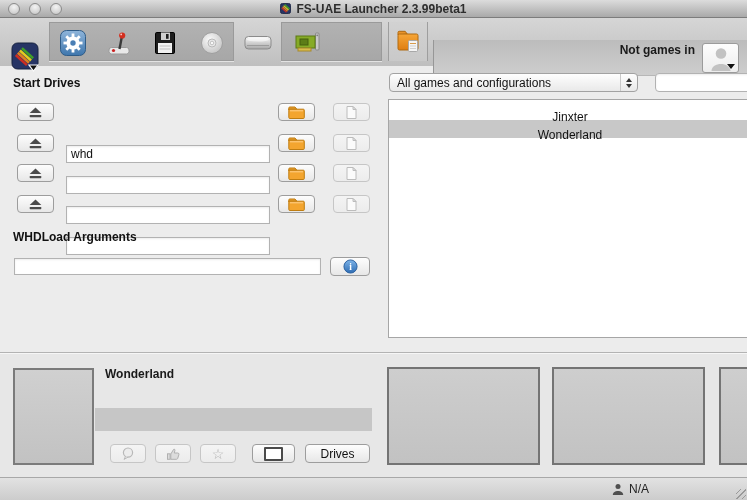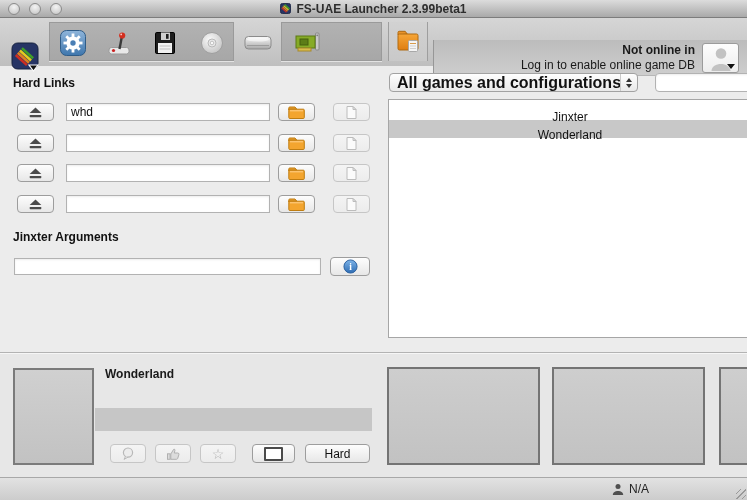--- a/index.html
+++ b/index.html
@@ -36,27 +36,27 @@
   
   .btn{background:linear-gradient(#fdfdfd,#e7e7e7);border:1px solid #9d9d9d;border-radius:4px;
        box-sizing:border-box;display:flex;align-items:center;justify-content:center;}
   .btn.disabled{border-color:#c6c6c6;background:linear-gradient(#f4f4f4,#ececec);color:#b5b5b5;}
   .tfield{background:#fff;border:1px solid #b2b2b2;box-sizing:border-box;font-family:inherit;font-size:12px;
        padding:0 4px;box-shadow:inset 0 1px 2px rgba(0,0,0,.08);}
   input.tfield{outline:none;color:#111;}
   
   .h-label{position:absolute;font-weight:bold;font-size:12px;color:#111;}
   .hd-row .eject{position:absolute;left:17px;width:37px;height:18px;}
-  .hd-row .path{position:absolute;left:66px;width:204px;height:18px;}
+  .hd-row .path{position:absolute;left:66px;width:204px;height:18px;margin-top:42px;}
   .hd-row .folder{position:absolute;left:278px;width:37px;height:18px;}
   .hd-row .doc{position:absolute;left:333px;width:37px;height:18px;}
   
   .popup{position:absolute;left:389px;top:73px;width:249px;height:19px;background:linear-gradient(#fefefe,#e9e9e9);
     border:1px solid #a2a2a2;border-radius:4px;box-sizing:border-box;display:flex;align-items:center;}
-  .popup-label{flex:1;padding-left:7px;font-weight:bold;font-size:16px;color:#111;
+  .popup-label{flex:1;padding-left:7px;font-weight:normal;font-size:12px;color:#111;
     white-space:nowrap;overflow:hidden;}
   .stepper{width:16px;height:100%;border-left:1px solid #c9c9c9;display:flex;flex-direction:column;
     align-items:center;justify-content:center;gap:2px;}
   .arr-up{width:0;height:0;border-left:3.5px solid transparent;border-right:3.5px solid transparent;border-bottom:4.5px solid #333;}
   .arr-dn{width:0;height:0;border-left:3.5px solid transparent;border-right:3.5px solid transparent;border-top:4.5px solid #333;}
   .search{position:absolute;left:655px;top:73px;width:120px;height:19px;border-radius:4px;}
   .gamelist{position:absolute;left:388px;top:99px;width:360px;height:239px;background:#fff;
     border:1px solid #a6a6a6;box-sizing:border-box;padding-top:2px;}
   .listrow{height:18px;display:flex;align-items:center;gap:8px;padding-left:4px;flex-direction:column;}
   .listrow.selected{background:#c8c8c8;}
@@ -214,34 +214,33 @@
         <rect x="3" y="6" width="20" height="16" rx="1.5" fill="url(#fg2)" stroke="#b06a10"></rect>
         <rect x="13.5" y="12.5" width="9" height="11" rx="1" fill="#f4f4f4" stroke="#a8a8a8"></rect>
         <line x1="15" y1="15.5" x2="21" y2="15.5" stroke="#d89a4a"></line>
         <line x1="15" y1="18" x2="21" y2="18" stroke="#cfcfcf"></line>
         <line x1="15" y1="20.5" x2="21" y2="20.5" stroke="#cfcfcf"></line>
       </svg>
     </div>
 
     <div class="login-panel">
       <div class="login-text">
-        <div class="login-l1">Not online in</div>
-        <div class="login-l2">Log in to enable online game DB</div>
+        <div class="login-l1">Not games in</div>
       </div>
       <div class="user-btn">
         <svg width="22" height="25" viewBox="0 0 22 25">
           <circle cx="11" cy="7.5" r="5.3" fill="#c2c2c2"></circle>
           <path d="M1.5,25 C1.5,15.5 20.5,15.5 20.5,25 Z" fill="#c2c2c2"></path>
         </svg>
         <span class="user-caret"></span>
       </div>
     </div>
   </div>
 
-  <div class="h-label" style="left:13px;top:76px;">Hard Links</div>
+  <div class="h-label" style="left:13px;top:76px;">Start Drives</div>
 
   <div class="hd-row">
     <div class="btn eject" style="top:103px;">
       <svg width="13" height="11" viewBox="0 0 13 11">
         <polygon points="6.5,0.5 12.3,6 0.7,6" fill="#4a4a4a"></polygon>
           <rect x="0.7" y="8" width="11.6" height="2.2" rx="0.6" fill="#4a4a4a"></rect>
         </svg>
     </div>
     <input class="tfield path" style="top: 103px;" value="whd">
     <div class="btn folder" style="top:103px;">
@@ -321,21 +320,21 @@
         </svg>
     </div>
     <div class="btn doc disabled" style="top:195px;">
       <svg width="11" height="13" viewBox="0 0 11 13">
         <path d="M1,0.5 h6 l3,3 v9 h-9 z" fill="#fbfbfb" stroke="#bcbcbc"></path>
         <path d="M7,0.5 l3,3 h-3 z" fill="#e6e6e6" stroke="#bcbcbc"></path>
         </svg>
     </div>
   </div>
 
-  <div class="h-label" style="left:13px;top:230px;">Jinxter Arguments</div>
+  <div class="h-label" style="left:13px;top:230px;">WHDLoad Arguments</div>
   <input class="tfield" style="position: absolute; left: 14px; top: 258px; width: 307px; height: 17px;" value="">
   <div class="btn" style="position:absolute;left:330px;top:257px;width:40px;height:19px;">
     <svg width="15" height="15" viewBox="0 0 16 16">
       <defs>
           <linearGradient id="ig" x1="0" y1="0" x2="0" y2="1">
         <stop offset="0" stop-color="#7db3e8"></stop>
             <stop offset="1" stop-color="#2e6db4"></stop>
           </linearGradient>
         </defs>
       <circle cx="8" cy="8" r="7" fill="url(#ig)" stroke="#2a5f9e"></circle>
@@ -396,21 +395,21 @@
         <path d="M4.8,12.3 V7 l2.8,-4.6 q1.5,-0.7 1.3,1 l-0.6,2.6 h3.4 q1.7,0.2 1.2,1.7 l-1.2,3.7 q-0.3,0.9 -1.3,0.9 z" fill="#dcdcdc" stroke="#b0b0b0"></path>
         </svg>
     </div>
     <div class="btn act disabled" style="left:200px;width:36px;">
       <span class="star-glyph">☆</span>
     </div>
     <div class="btn act" style="left:252px;width:43px;">
       <span class="screen-glyph"></span>
     </div>
     <div class="btn act" style="left:305px;width:65px;">
-      <span class="start-lbl">Hard</span>
+      <span class="start-lbl">Drives</span>
     </div>
 
     <div class="thumb" style="left:387px;"></div>
     <div class="thumb" style="left:552px;"></div>
     <div class="thumb" style="left:719px;"></div>
   </div>
 
   <div class="statusbar">
     <div class="sb-item" style="left:612px;">
       <svg width="12" height="12" viewBox="0 0 12 12">

